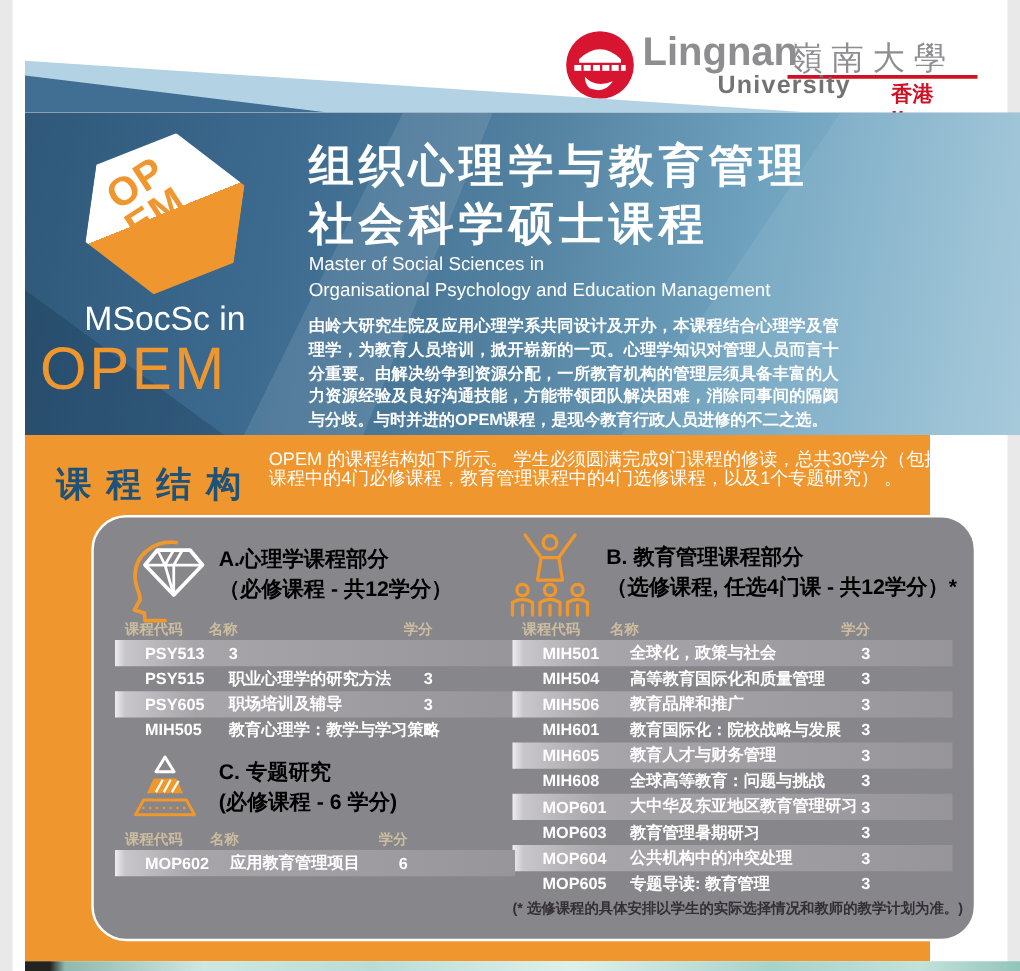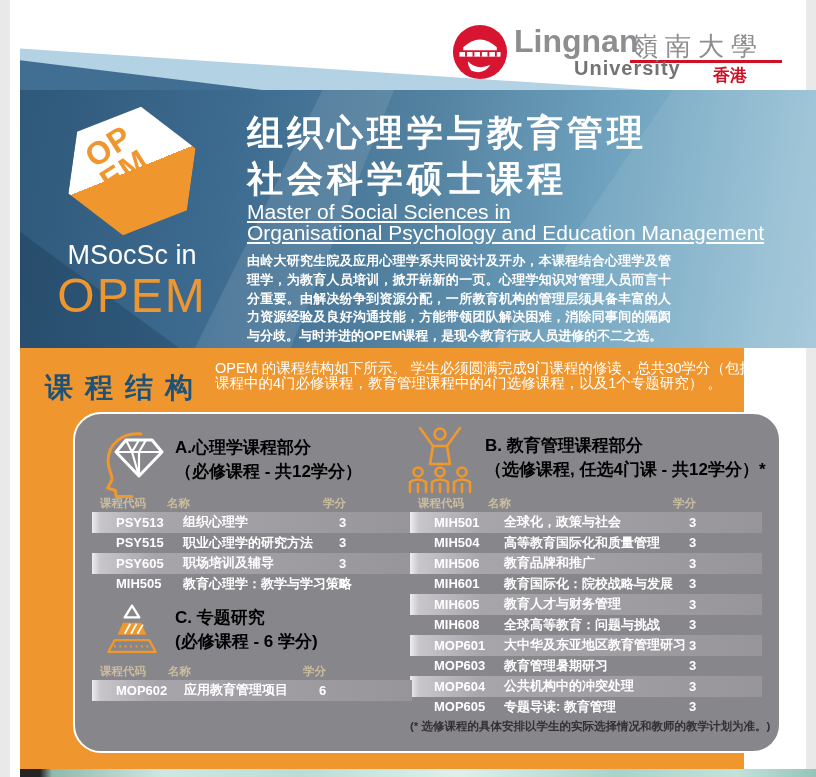--- a/index.html
+++ b/index.html
@@ -34,26 +34,26 @@
                    clip-path:polygon(0 55%, 20% 100%, 0 100%); }
 
   .badge { position:absolute; left:47px; top:16px; width:130px; height:130px; transform:rotate(8deg);
            clip-path:polygon(50% 0%, 96% 26%, 96% 74%, 50% 100%, 4% 74%, 4% 26%);
            background:linear-gradient(150deg, #ffffff 49.6%, var(--accent_orange) 49.6%); }
   .badge-label { position:absolute; left:8px; top:26px; width:80px; text-align:center;
                  transform:rotate(-41deg); font-size:32px; line-height:29px; font-weight:bold;
                  color:var(--accent_orange); letter-spacing:1px; white-space:pre-line; }
   .degree-prefix { position:absolute; left:12px; top:150px; width:200px; text-align:center;
                    color:#ffffff; font-size:27px; }
-  .degree-abbrev { position:absolute; left:12px; top:178px; width:200px; text-align:center;
+  .degree-abbrev { position:absolute; left:12px; top:178px; width:200px; 
                    color:var(--accent_orange); font-size:48px; letter-spacing:2px; }
 
   .title-zh { position:absolute; left:227px; top:20px; color:#ffffff; font-size:36px; font-weight:bold;
               line-height:46px; letter-spacing:4px; white-space:pre-line; }
-  .title-en { position:absolute; left:227px; top:111px; color:#ffffff; font-size:21px; line-height:21px; white-space:pre-line;text-decoration:underline; }
+  .title-en { position:absolute; left:227px; top:111px; color:#ffffff; font-size:15px; line-height:21px; white-space:pre-line; }
   .intro    { position:absolute; left:227px; top:162px; width:424px; color:#ffffff; font-size:13px;
               font-weight:bold; line-height:18.8px; text-align:justify; }
 
   
   .structure { position:absolute; left:10px; top:348px; width:724px; height:421px; background:var(--accent_orange); }
   .structure-heading { position:absolute; left:25px; top:21px; font-size:28px; font-weight:bold;
                        color:var(--heading_navy); letter-spacing:12px; }
   .structure-desc { position:absolute; left:195px; top:13px; width:588px; color:#ffffff;
                     font-size:14.5px; font-weight:normal; line-height:15px; }
 
@@ -148,21 +148,20 @@
         </svg>
         <div class="sec-head head-a"><span>A.心理学课程部分</span><br><span>（必修课程 - 共12学分）</span></div>
         <div class="ctable table-a">
             <div class="thead">
               <span>课程代码</span>
               <span>名称</span>
               <span>学分</span>
             </div>
             <div class="trow stripe">
               <span>PSY513</span>
-              <span>组织心理学</span>
               <span>3</span>
             </div>
             <div class="trow">
               <span>PSY515</span>
               <span>职业心理学的研究方法</span>
               <span>3</span>
             </div>
             <div class="trow stripe">
               <span>PSY605</span>
               <span>职场培训及辅导</span>

